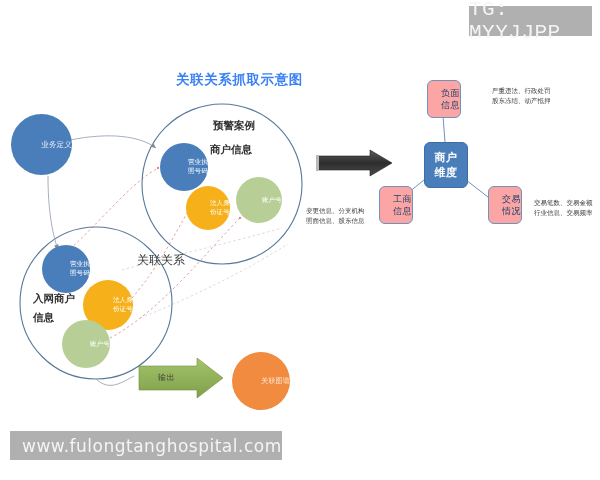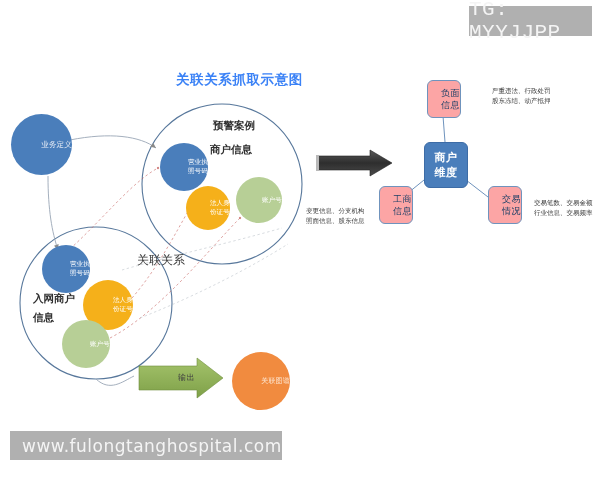--- a/index.html
+++ b/index.html
@@ -196,21 +196,20 @@
     line-height: 15px;
     font-weight: bold;
     letter-spacing: 0.6px;
   }
   #lbl-output {
     position: absolute;
     left: 158px; top: 372px;
     font-size: 8px;
     color: #3f3f3f;
     letter-spacing: 0.5px;
-    margin-left: 20px;
   }
 </style>
 </head>
 <body>
 
 <div id="canvas">
 
   <svg class="svg-layer" viewBox="0 0 600 480">
     <defs>
       <marker id="dot-red" markerWidth="5" markerHeight="5" refX="2.5" refY="2.5" orient="auto">

